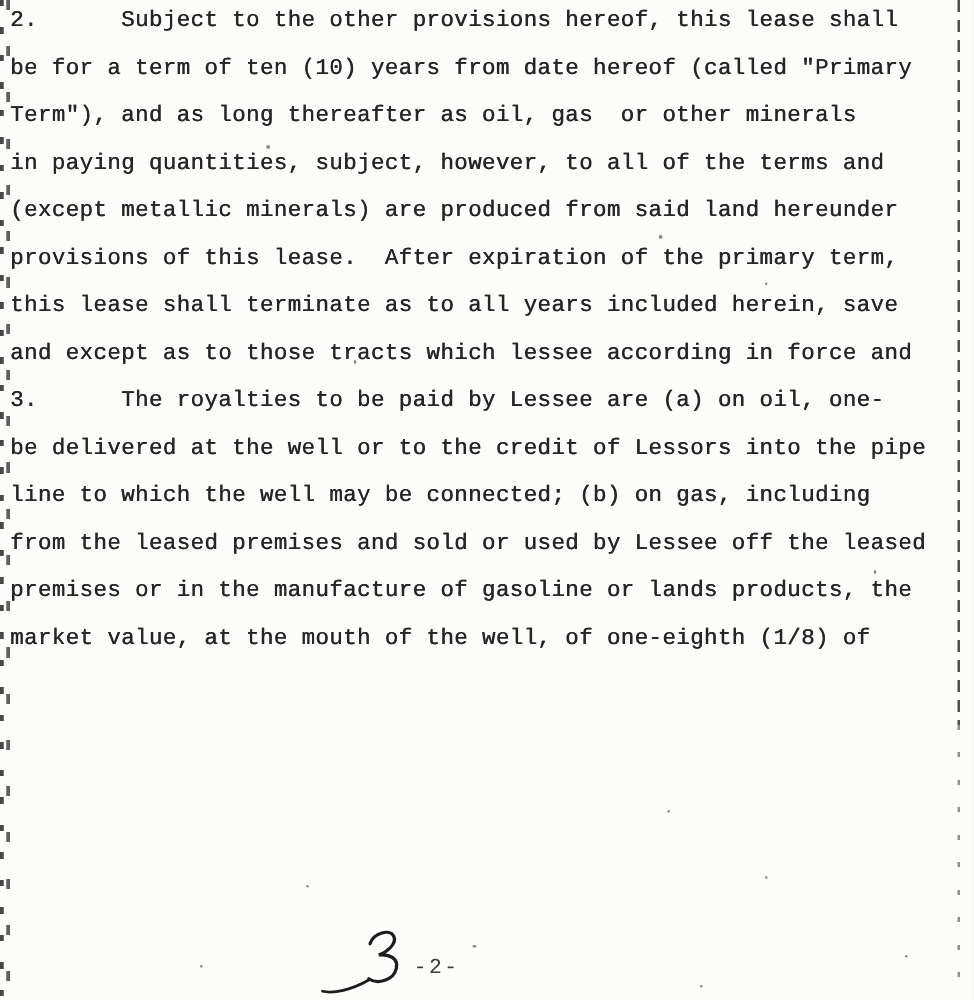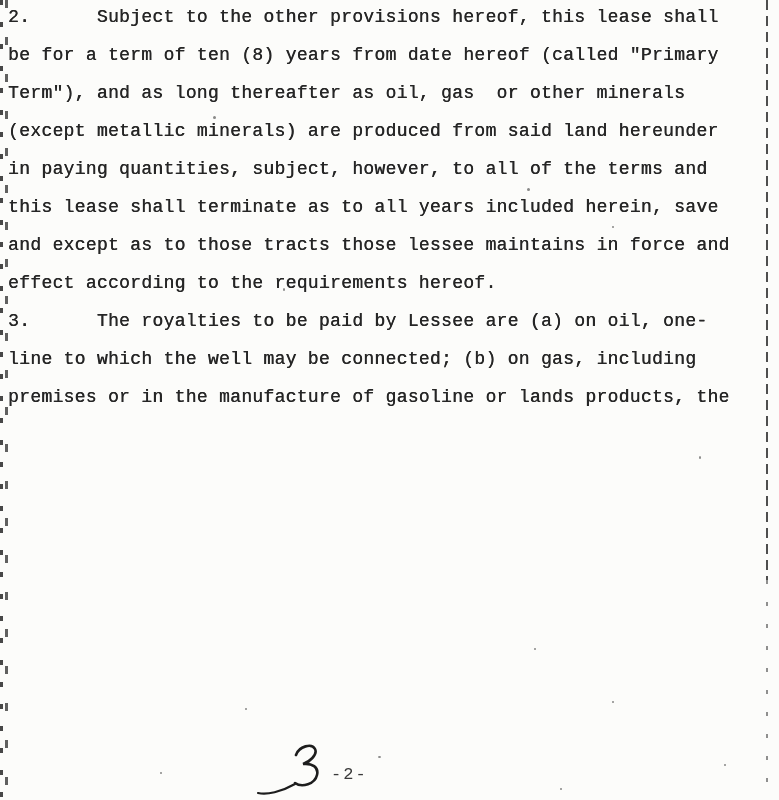--- a/index.html
+++ b/index.html
@@ -88,30 +88,33 @@
 
 <div class="page">
 
   <div class="edge edge-left-a"></div>
   <div class="edge edge-left-b"></div>
   <div class="edge edge-right-top"></div>
   <div class="edge edge-right-bottom"></div>
 
   <div class="text-block">
     <div class="line">2.      Subject to the other provisions hereof, this lease shall</div>
-    <div class="line">be for a term of ten (8) years from date hereof (called "Primary</div>
+    <div class="line">be for a term of ten (10) years from date hereof (called "Primary</div>
     <div class="line">Term"), and as long thereafter as oil, gas  or other minerals</div>
+    <div class="line">in paying quantities, subject, however, to all of the terms and</div>
     <div class="line">(except metallic minerals) are produced from said land hereunder</div>
-    <div class="line">in paying quantities, subject, however, to all of the terms and</div>
+    <div class="line">provisions of this lease.  After expiration of the primary term,</div>
     <div class="line">this lease shall terminate as to all years included herein, save</div>
-    <div class="line">and except as to those tracts those lessee maintains in force and</div>
-    <div class="line">effect according to the requirements hereof.</div>
+    <div class="line">and except as to those tracts which lessee according in force and</div>
     <div class="line">3.      The royalties to be paid by Lessee are (a) on oil, one-</div>
+    <div class="line">be delivered at the well or to the credit of Lessors into the pipe</div>
     <div class="line">line to which the well may be connected; (b) on gas, including</div>
+    <div class="line">from the leased premises and sold or used by Lessee off the leased</div>
     <div class="line">premises or in the manufacture of gasoline or lands products, the</div>
+    <div class="line">market value, at the mouth of the well, of one-eighth (1/8) of</div>
   </div>
 
   <svg class="handwritten-mark" viewBox="0 0 72 60" aria-label="3">
     <g fill="none" stroke="#1d1d1d" stroke-width="2.6" stroke-linecap="round">
       <path d="M 41,17 C 44,8 57,5 60,11 C 63,17 54,24 48,26 C 57,25 64,29 62,37 C 60,46 47,50 40,45"></path>
       <path d="M 3,55 C 12,57 26,54 40,46" stroke-width="2.2"></path>
     </g>
   </svg>
 
   <div class="page-number">-2-</div>

